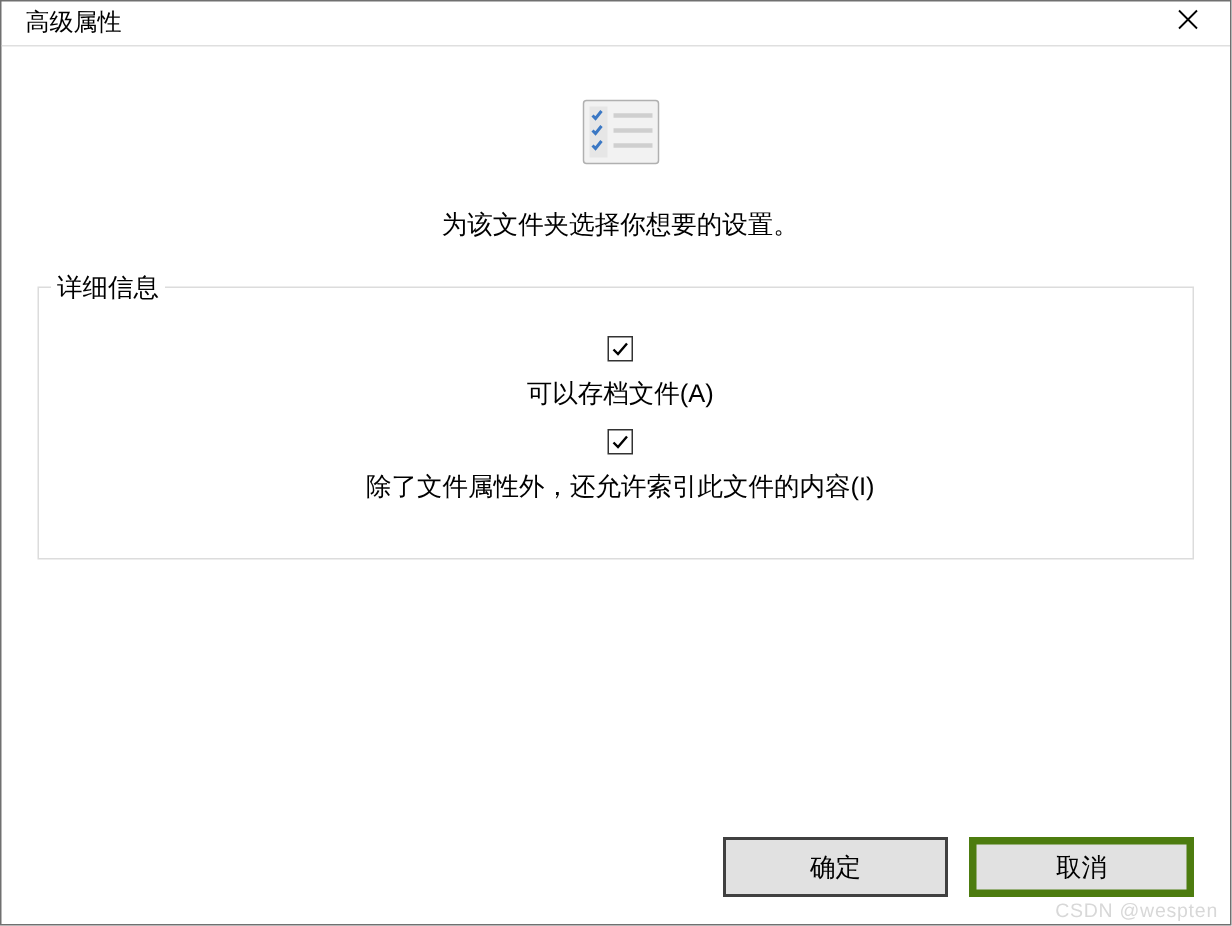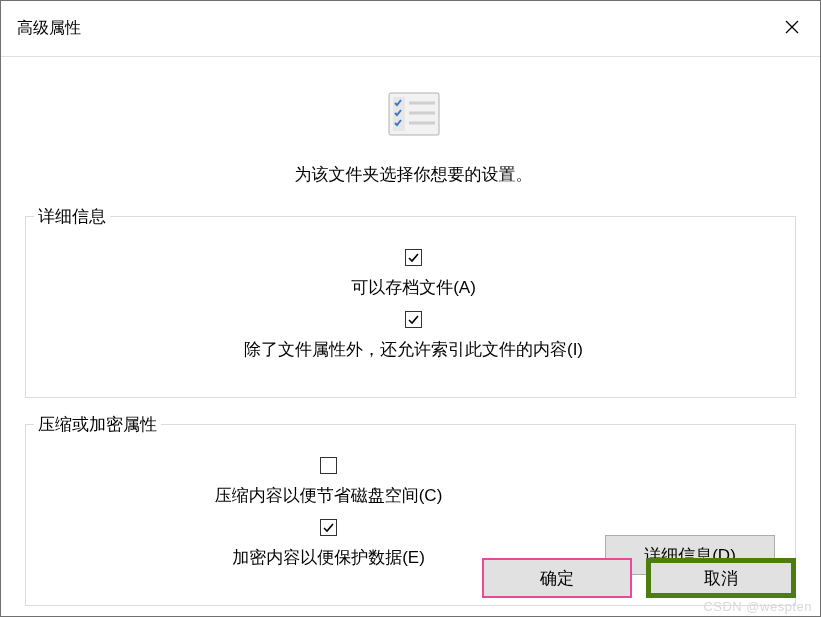--- a/index.html
+++ b/index.html
@@ -1,37 +1,37 @@
 <!DOCTYPE html>
 <html><head>
   <meta charset="utf-8">
   <style>
     * { box-sizing: border-box; margin: 0; padding: 0; font-family: "Microsoft YaHei", "Segoe UI", sans-serif; }
     body { background: #fff; width: 821px; height: 617px; border: 1px solid #707070; position: relative; }
-    .titlebar { height: 56px; display: flex; align-items: center; justify-content: space-between; padding: 0 0 0 16px; border-bottom: 1px solid #dfdfdf; }
+    .titlebar { height: 30px; display: flex; align-items: center; justify-content: space-between; padding: 0 0 0 16px; border-bottom: 1px solid #dfdfdf; }
     .titlebar .title { font-size: 16px; color: #000; }
     .titlebar .close { width: 56px; height: 42px; display: flex; align-items: center; justify-content: center; cursor: pointer; }
     .titlebar .close svg { width: 14px; height: 14px; }
     .content { padding: 20px 24px 0 24px; }
     .intro { display: flex; align-items: center; gap: 22px; padding: 14px 0 30px 6px; flex-direction: column; }
     .intro-icon svg { width: 54px; height: 46px; }
     .intro-text { font-size: 17px; color: #000; }
     .groupbox { border: 1px solid #dcdcdc; margin-bottom: 26px; position: relative; padding: 20px 20px 24px 20px; }
     .groupbox .legend { position: absolute; top: -12px; left: 8px; background: #fff; padding: 0 4px; font-size: 17px; color: #000; }
     .check-row { display: flex; align-items: center; gap: 10px; margin: 12px 0 12px 6px; flex-direction: column; }
     .check-row .label { font-size: 17px; color: #000; }
     .checkbox { width: 17px; height: 17px; border: 1px solid #333; display: flex; align-items: center; justify-content: center; flex-shrink: 0; cursor: pointer; background: #fff; }
     .checkbox.checked svg { display: block; }
     .checkbox svg { display: none; width: 13px; height: 13px; }
     .group2-inner { display: flex; align-items: flex-end; justify-content: space-between; }
     .group2-left { flex: 1; }
     .details-btn { width: 170px; height: 40px; background: #e1e1e1; border: 1px solid #adadad; font-size: 17px; color: #000; cursor: pointer; display: flex; align-items: center; justify-content: center; margin-bottom: 6px; }
     .button-bar { position: absolute; bottom: 18px; right: 24px; display: flex; gap: 14px; }
     .btn { width: 150px; height: 40px; border: 5px solid #4d7c0f; background: #e1e1e1; font-size: 17px; color: #000; display: flex; align-items: center; justify-content: center; cursor: pointer; }
-    .btn.primary { border: 2px solid #ec4899; }
+    .btn.primary { border: 2px solid #404040; }
     .watermark { position: absolute; bottom: 2px; right: 8px; font-size: 13px; color: #d8d8d8; font-family: sans-serif; letter-spacing: 0.5px; }
   </style>
 </head>
 <body>
 
 <div class="titlebar">
   <span class="title">高级属性</span>
   <div class="close">
     <span>
       <svg viewBox="0 0 14 14">
@@ -72,42 +72,20 @@
     <div class="check-row">
       <span class="checkbox checked">
         <svg viewBox="0 0 13 13">
             <path d="M2 7 l3 3 l6 -7" stroke="#000" stroke-width="1.6" fill="none"></path>
           </svg>
       </span>
       <span class="label">除了文件属性外，还允许索引此文件的内容(I)</span>
     </div>
   </div>
 
-  <div class="groupbox">
-    <div class="legend">压缩或加密属性</div>
-    <div class="group2-inner">
-      <div class="group2-left">
-        <div class="check-row">
-          <span class="checkbox">
-            
-          </span>
-          <span class="label">压缩内容以便节省磁盘空间(C)</span>
-        </div>
-        <div class="check-row">
-          <span class="checkbox checked">
-            <svg viewBox="0 0 13 13">
-                <path d="M2 7 l3 3 l6 -7" stroke="#000" stroke-width="1.6" fill="none"></path>
-              </svg>
-          </span>
-          <span class="label">加密内容以便保护数据(E)</span>
-        </div>
-      </div>
-      <div class="details-btn">详细信息(D)</div>
-    </div>
-  </div>
 </div>
 
 <div class="button-bar">
   <div class="btn primary">确定</div>
   <div class="btn">取消</div>
 </div>
 
 <div class="watermark">CSDN @wespten</div>
 
 </body></html>

